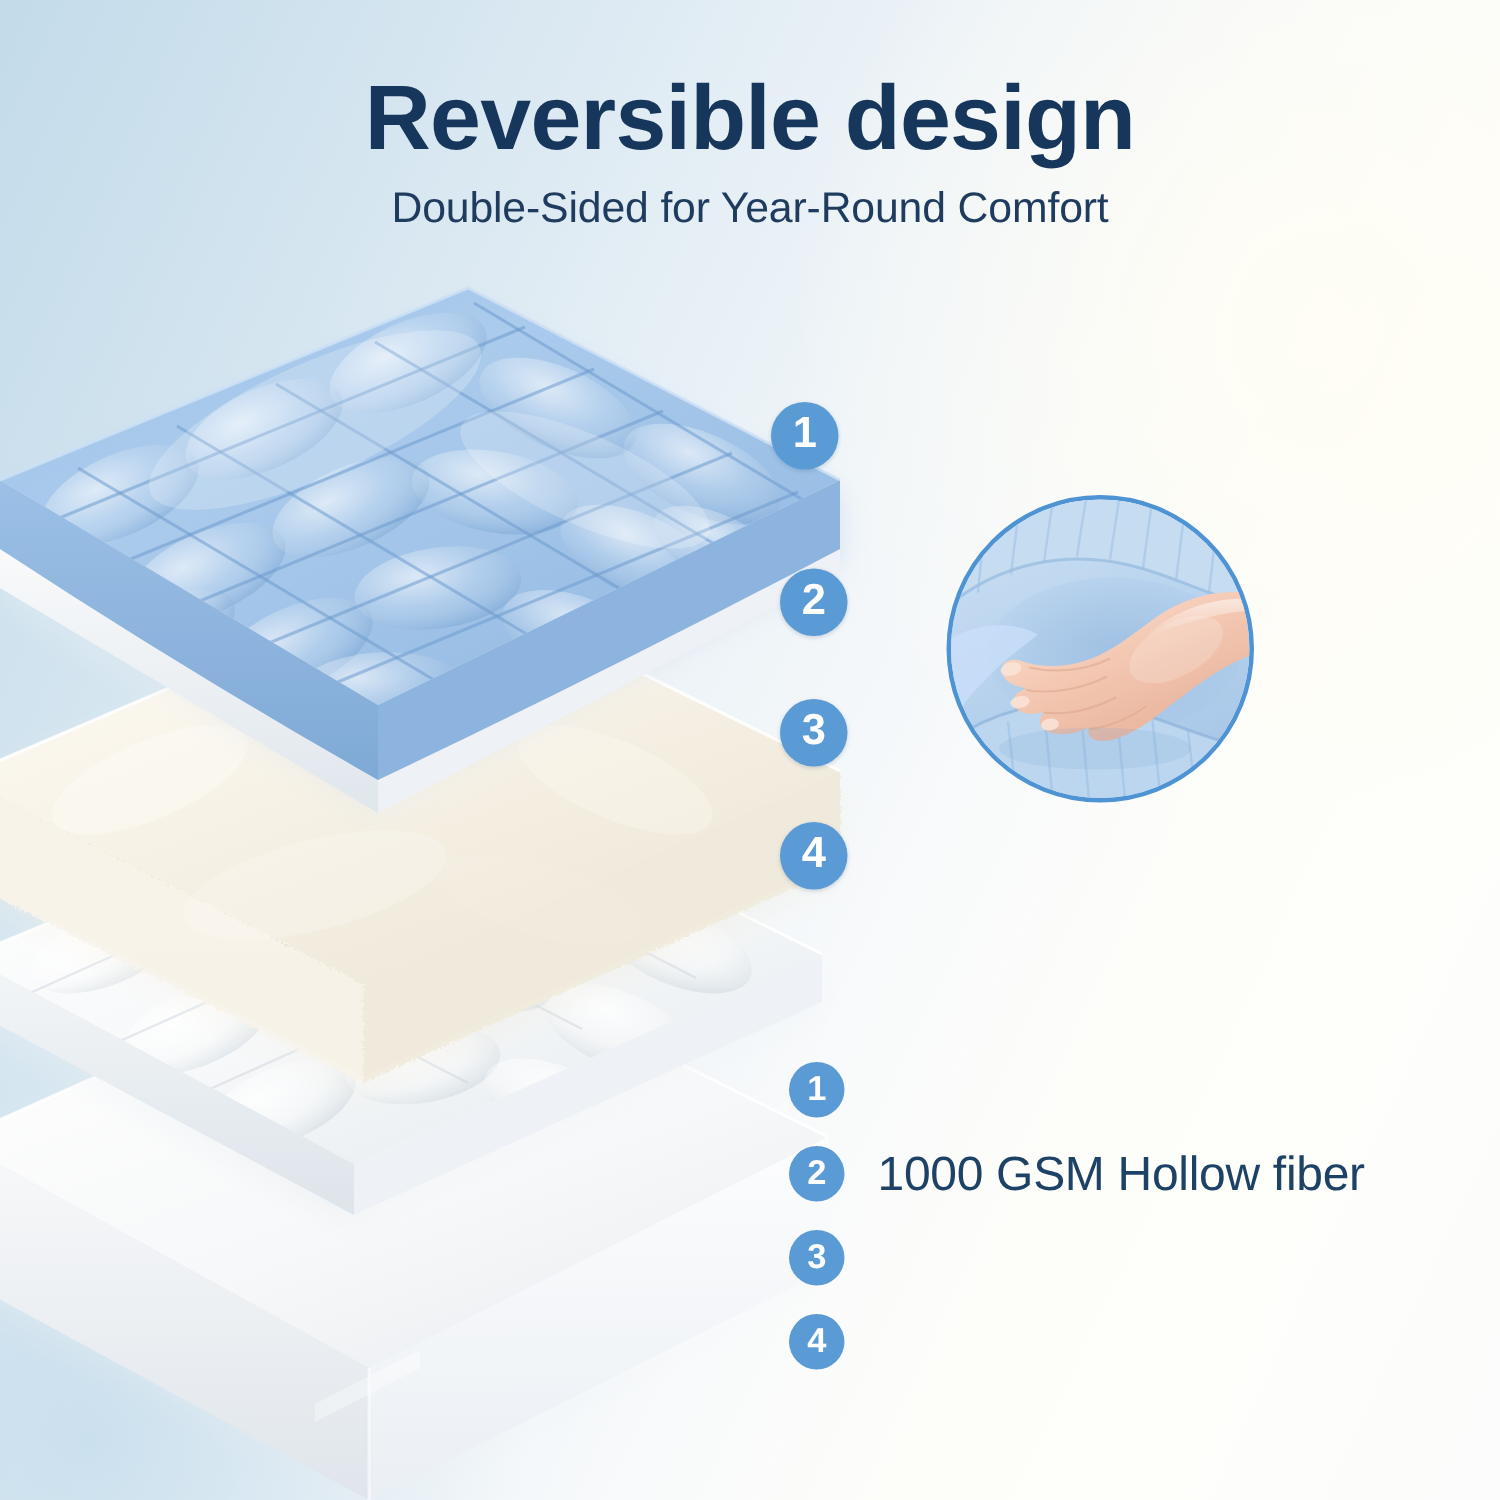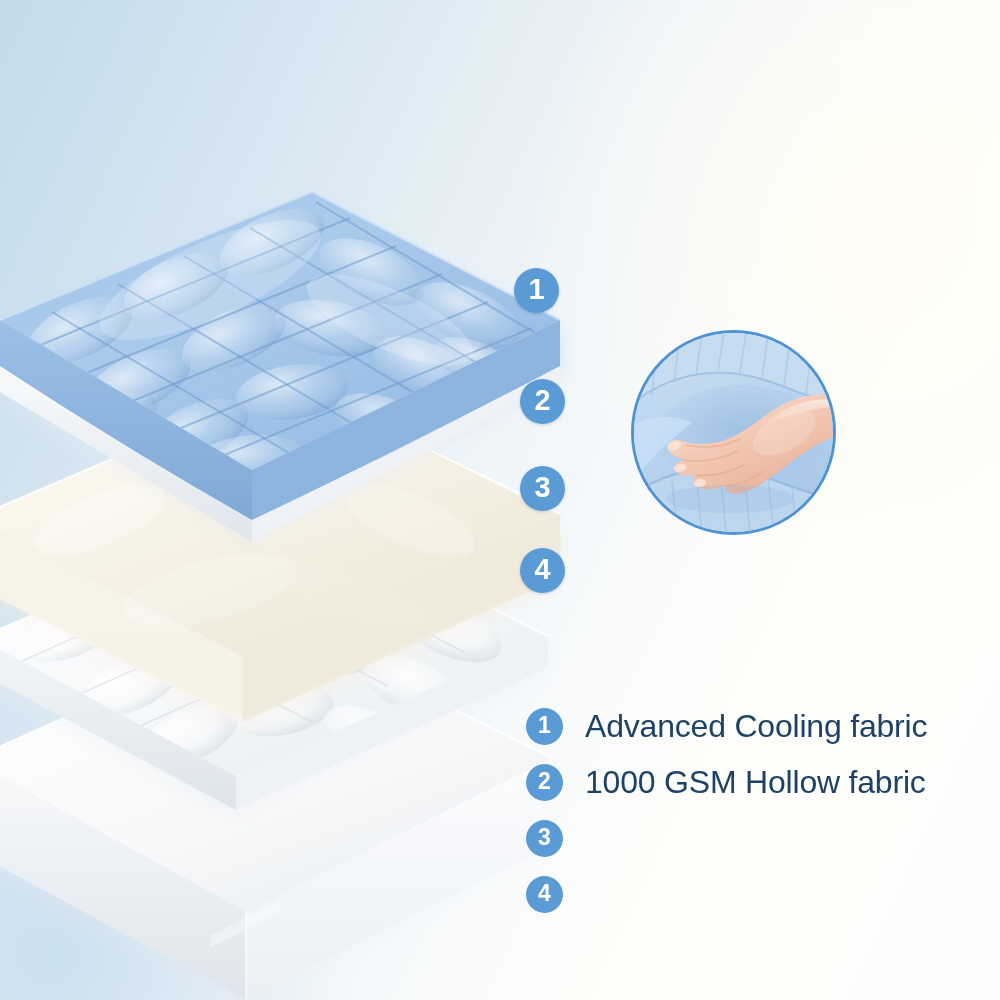--- a/index.html
+++ b/index.html
@@ -150,20 +150,24 @@
     color: #1e4266;
     white-space: nowrap;
     letter-spacing: -0.2px;
   }
 </style>
 </head>
 <body>
 
 <div id="stage">
 
+  <div class="header">
+    <h1 class="title">Reversible design</h1>
+    <p class="subtitle">Double-Sided for Year-Round Comfort</p>
+  </div>
 
   <div id="stack">
     <svg width="680" height="700" viewBox="0 0 680 700" xmlns="http://www.w3.org/2000/svg">
       <defs>
 
         <linearGradient id="blueTop" x1="0" y1="0" x2="1" y2="1">
           <stop offset="0%" stop-color="#9dc2e8"></stop>
           <stop offset="35%" stop-color="#abcbec"></stop>
           <stop offset="70%" stop-color="#9cc0e6"></stop>
           <stop offset="100%" stop-color="#8fb6e0"></stop>
@@ -483,28 +487,27 @@
       <ellipse cx="96" cy="166" rx="64" ry="14" fill="#7aa4d0" opacity="0.18"></ellipse>
     </svg>
   </div>
 
   <div class="legend">
 
     <div class="legend-row">
       <div class="legend-badge">
         <span>1</span>
       </div>
-      <div class="legend-text">Advanced Cooling fabric</div>
     </div>
 
     <div class="legend-row">
       <div class="legend-badge">
         <span>2</span>
       </div>
-      <div class="legend-text">1000 GSM Hollow fabric</div>
+      <div class="legend-text">1000 GSM Hollow fiber</div>
     </div>
 
     <div class="legend-row">
       <div class="legend-badge">
         <span>3</span>
       </div>
     </div>
 
     <div class="legend-row">
       <div class="legend-badge">

